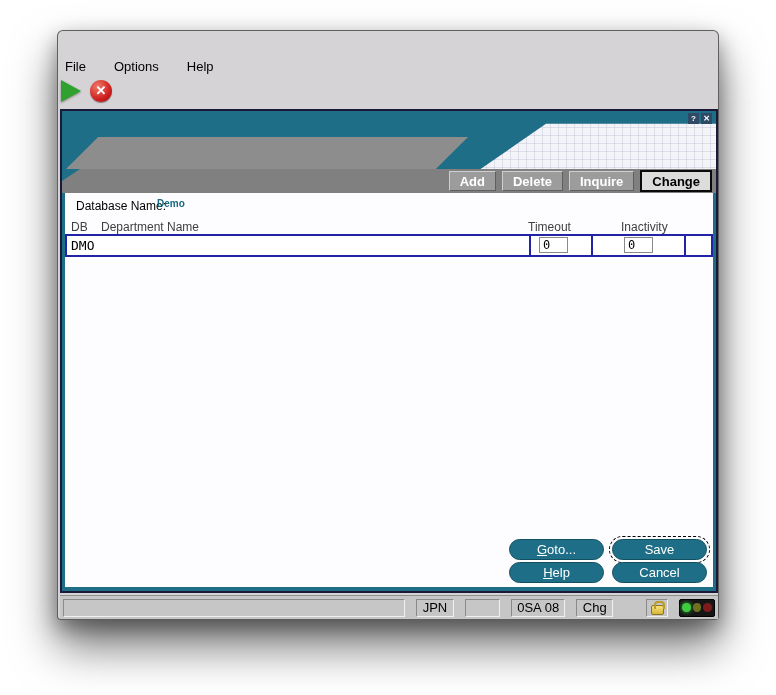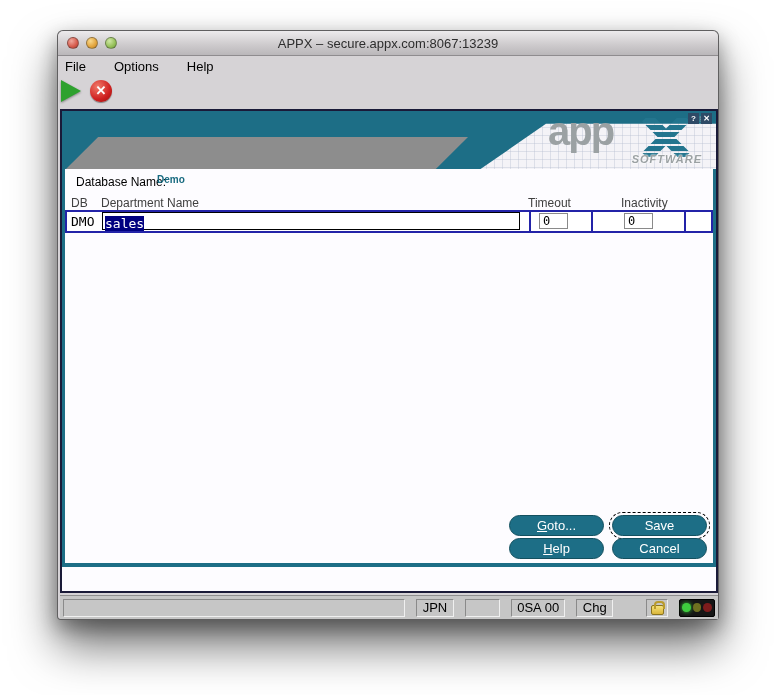--- a/index.html
+++ b/index.html
@@ -126,90 +126,65 @@
   .ind{ width:9px; height:9px; border-radius:50%; }
   .ind-green{ background:#3ecb3e; box-shadow:0 0 4px #3ecb3e; }
   .ind-olive{ background:#6f7020; }
   .ind-red{ background:#7e1c1c; }
 </style>
 </head>
 <body>
 
 <div class="mac-window">
 
-  <div class="titlebar">
-    <div class="lights">
-      <div class="light red"></div>
-      <div class="light yellow"></div>
-      <div class="light green"></div>
-    </div>
-    <div class="title-text">APPX – secure.appx.com:8067:13239</div>
-  </div>
 
   <div class="menubar">
     <span class="menu-item">File</span>
     <span class="menu-item">Options</span>
     <span class="menu-item">Help</span>
   </div>
 
   <div class="toolbar">
     <div class="play-icon"></div>
     <div class="cancel-icon">✕</div>
   </div>
 
   <div class="app-frame">
 
     <div class="hdr">
       <div class="hdr-teal"></div>
       <div class="hdr-shadow"></div>
-      <div class="logo">
-        <span class="logo-word">app</span>
-        <svg class="logo-x" width="48" height="40" viewBox="0 0 48 40">
-          <defs>
-            <clipPath id="xclip">
-              <rect x="18" y="-8" width="12" height="56" transform="rotate(45 24 20)"></rect>
-              <rect x="18" y="-8" width="12" height="56" transform="rotate(-45 24 20)"></rect>
-            </clipPath>
-          </defs>
-          <g clip-path="url(#xclip)">
-            <rect x="0" y="1" width="48" height="5" fill="#23758e"></rect>
-            <rect x="0" y="8" width="48" height="5" fill="#23758e"></rect>
-            <rect x="0" y="15" width="48" height="5" fill="#23758e"></rect>
-            <rect x="0" y="22" width="48" height="5" fill="#23758e"></rect>
-            <rect x="0" y="29" width="48" height="5" fill="#23758e"></rect>
-            <rect x="0" y="36" width="48" height="4" fill="#23758e"></rect>
-          </g>
-        </svg>
-        <span class="logo-reg">®</span>
-        <span class="logo-software">SOFTWARE</span>
-      </div>
       <div class="hdr-sys">
         <div class="sys-btn">?</div>
         <div class="sys-btn">✕</div>
       </div>
     </div>
 
+    <div class="band">
+      <div class="band-wedge"></div>
+      <div class="mode-btn">Add</div>
+      <div class="mode-btn">Delete</div>
+      <div class="mode-btn">Inquire</div>
+      <div class="mode-btn active">Change</div>
+    </div>
 
     <div class="content">
 
       <div class="db-line">
         <span>Database Name:</span>
         <span class="db-value">Demo</span>
       </div>
 
       <span class="col-hdr col-db">DB</span>
       <span class="col-hdr col-dept">Department Name</span>
       <span class="col-hdr col-timeout">Timeout</span>
       <span class="col-hdr col-inact">Inactivity</span>
 
       <div class="grid-row">
         <span class="row-db">DMO</span>
-        <div class="dept-input">
-          <span class="sel-text">sales</span>
-        </div>
         <div class="cell-divider div1"></div>
         <div class="num-box timeout-box">0</div>
         <div class="cell-divider div2"></div>
         <div class="num-box inact-box">0</div>
         <div class="cell-divider div3"></div>
       </div>
 
       <div class="actions">
         <div class="pill-btn">
           <span class="u">G</span>
@@ -223,21 +198,21 @@
         <div class="pill-btn">Cancel</div>
       </div>
 
     </div>
   </div>
 
   <div class="statusbar">
     <div class="status-cell sc0"></div>
     <div class="status-cell sc1">JPN</div>
     <div class="status-cell sc2"></div>
-    <div class="status-cell sc3">0SA 00</div>
+    <div class="status-cell sc3">0SA 08</div>
     <div class="status-cell sc4">Chg</div>
     <div class="status-cell lock-cell">
       <div class="lock-icon"></div>
     </div>
     <div class="lights-panel">
       <div class="ind ind-green"></div>
       <div class="ind ind-olive"></div>
       <div class="ind ind-red"></div>
     </div>
   </div>

